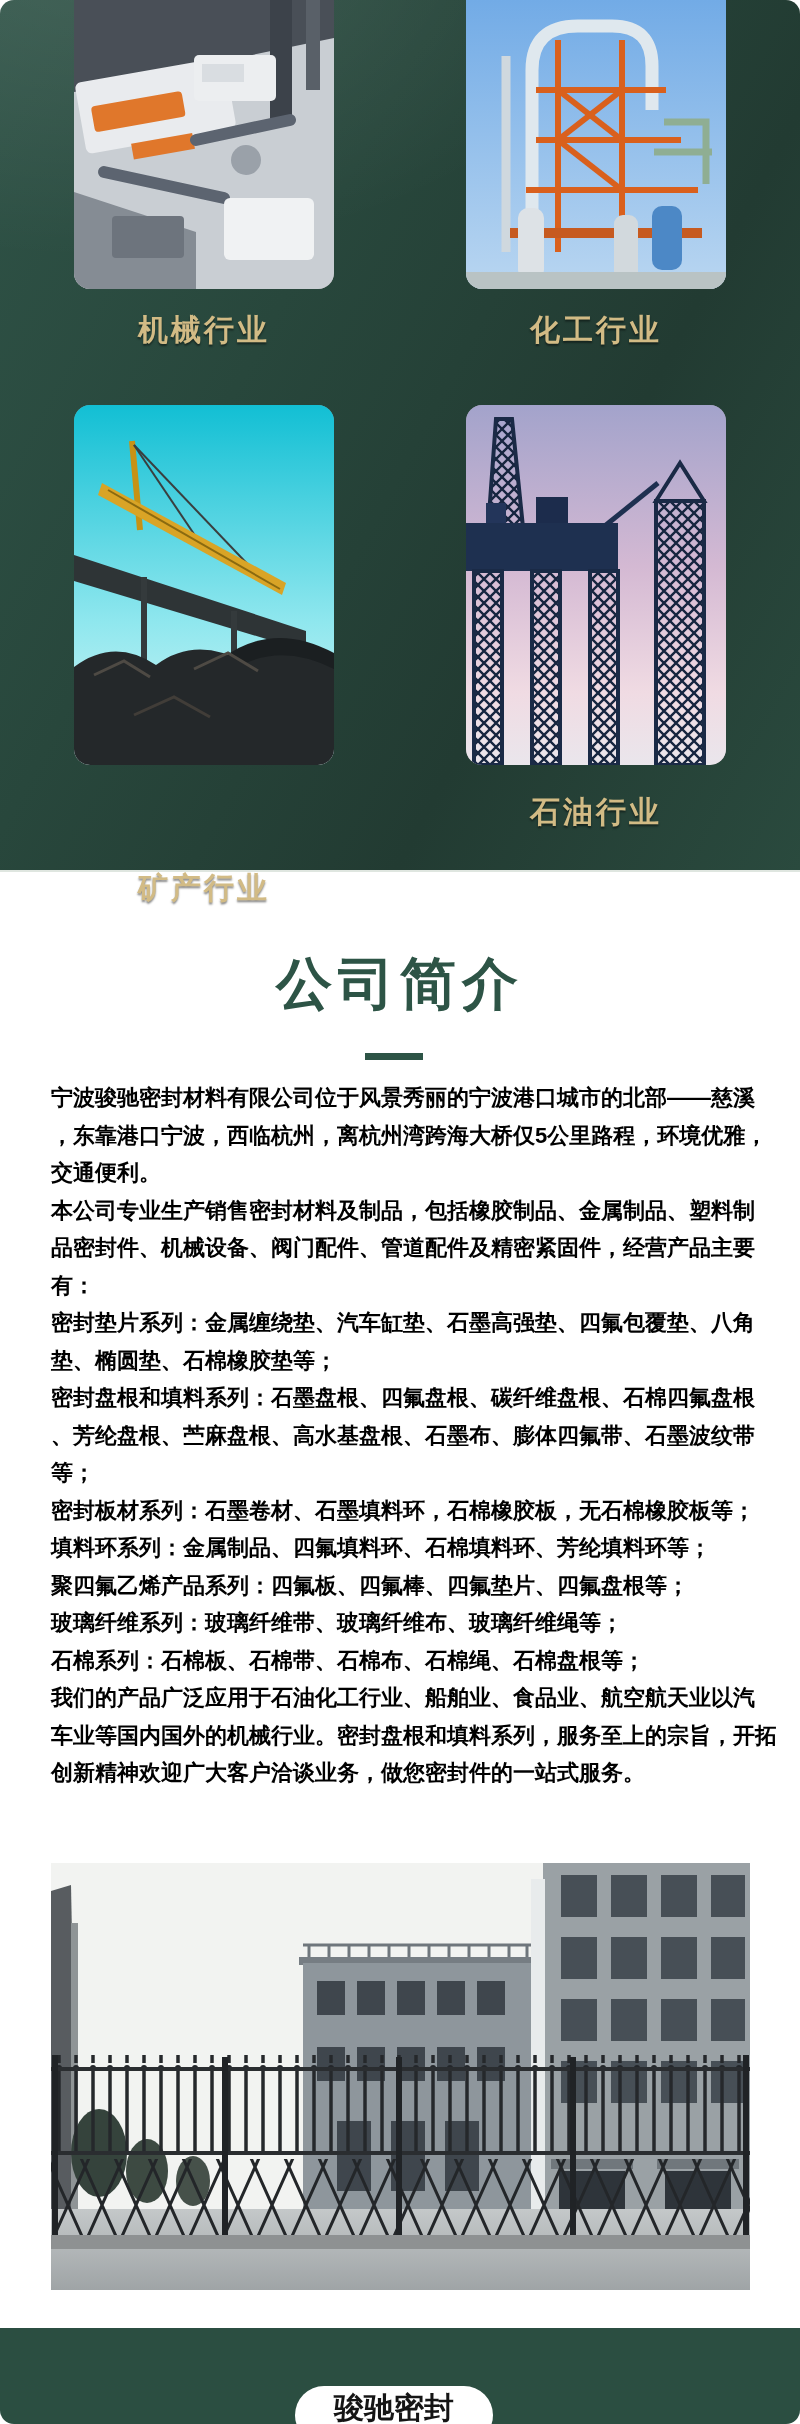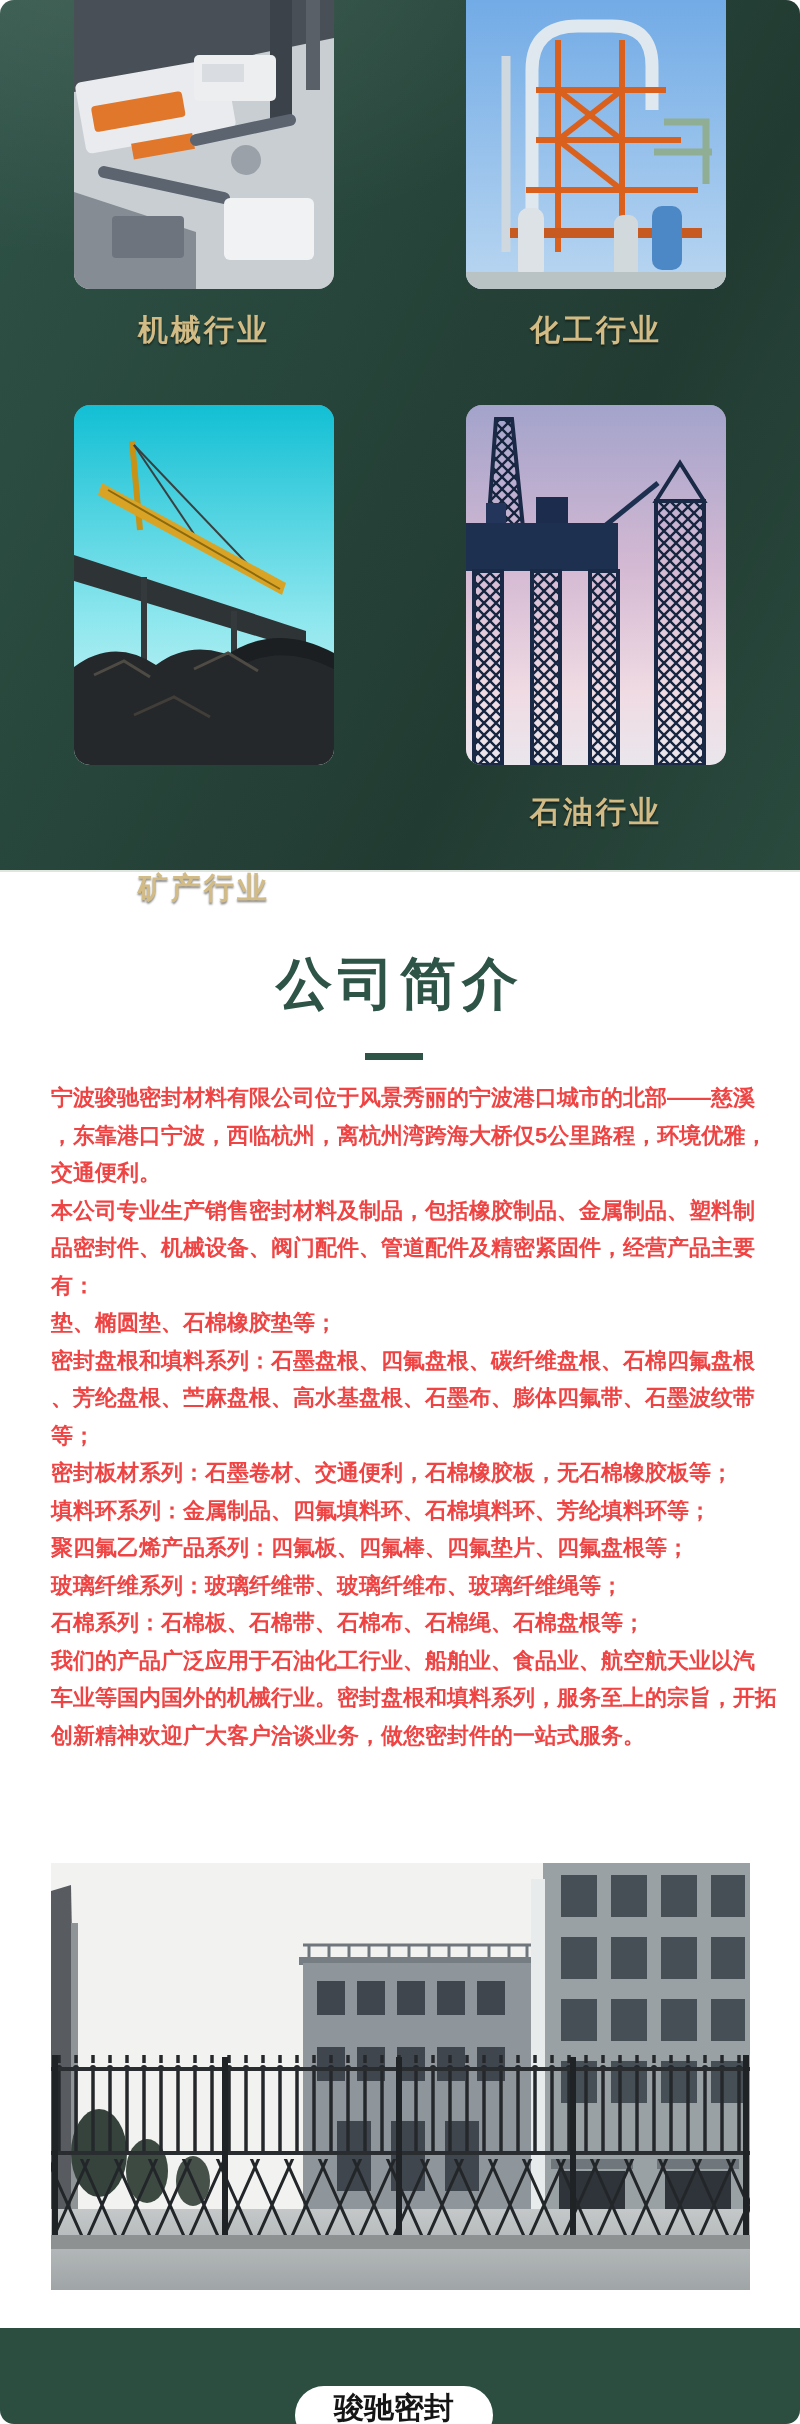--- a/index.html
+++ b/index.html
@@ -22,21 +22,21 @@
         text-shadow:0 2px 2px rgba(0,0,0,0.45);}
   #label-jixie{left:74px;top:312px;}
   #label-huagong{left:466px;top:312px;font-family:Liberation Serif, serif;}
   #label-kuangchan{left:74px;top:824px;margin-top:46px;}
   #label-shiyou{left:466px;top:794px;}
   
   #about-title{position:absolute;left:0;top:950px;width:800px;height:68px;line-height:68px;
         text-align:center;font-size:56px;font-weight:700;letter-spacing:6px;color:#2d5446;}
   #title-divider{position:absolute;left:365px;top:1053px;width:58px;height:7px;background:#2d5446;}
   #about-body{position:absolute;left:51px;top:1079px;width:712px;
-        font-size:22px;line-height:37.5px;font-weight:700;color:#ef4444;}
+        font-size:22px;line-height:37.5px;font-weight:700;color:#000000;}
   #about-body .bl{white-space:nowrap;}
   #factory-photo{position:absolute;left:51px;top:1863px;width:699px;height:427px;overflow:hidden;}
   #factory-photo svg{display:block;width:100%;height:100%;}
   
   #footer{position:absolute;left:0;top:2328px;width:800px;height:96px;background:#2b4e41;}
   #brand-badge{position:absolute;left:295px;top:2386px;width:198px;height:58px;background:#ffffff;
         border-radius:29px;text-align:center;font-size:30px;font-weight:700;color:#151515;
         padding-top:0;line-height:44px;box-sizing:border-box;}
 </style>
 </head>
@@ -173,25 +173,26 @@
   <div id="about-title">公司简介</div>
   <div id="title-divider"></div>
 
   <div id="about-body">
       <div class="bl">宁波骏驰密封材料有限公司位于风景秀丽的宁波港口城市的北部——慈溪</div>
       <div class="bl">，东靠港口宁波，西临杭州，离杭州湾跨海大桥仅5公里路程，环境优雅，</div>
       <div class="bl">交通便利。</div>
       <div class="bl">本公司专业生产销售密封材料及制品，包括橡胶制品、金属制品、塑料制</div>
       <div class="bl">品密封件、机械设备、阀门配件、管道配件及精密紧固件，经营产品主要</div>
       <div class="bl">有：</div>
+      <div class="bl">密封垫片系列：金属缠绕垫、汽车缸垫、石墨高强垫、四氟包覆垫、八角</div>
       <div class="bl">垫、椭圆垫、石棉橡胶垫等；</div>
       <div class="bl">密封盘根和填料系列：石墨盘根、四氟盘根、碳纤维盘根、石棉四氟盘根</div>
       <div class="bl">、芳纶盘根、苎麻盘根、高水基盘根、石墨布、膨体四氟带、石墨波纹带</div>
       <div class="bl">等；</div>
-      <div class="bl">密封板材系列：石墨卷材、交通便利，石棉橡胶板，无石棉橡胶板等；</div>
+      <div class="bl">密封板材系列：石墨卷材、石墨填料环，石棉橡胶板，无石棉橡胶板等；</div>
       <div class="bl">填料环系列：金属制品、四氟填料环、石棉填料环、芳纶填料环等；</div>
       <div class="bl">聚四氟乙烯产品系列：四氟板、四氟棒、四氟垫片、四氟盘根等；</div>
       <div class="bl">玻璃纤维系列：玻璃纤维带、玻璃纤维布、玻璃纤维绳等；</div>
       <div class="bl">石棉系列：石棉板、石棉带、石棉布、石棉绳、石棉盘根等；</div>
       <div class="bl">我们的产品广泛应用于石油化工行业、船舶业、食品业、航空航天业以汽</div>
       <div class="bl">车业等国内国外的机械行业。密封盘根和填料系列，服务至上的宗旨，开拓</div>
       <div class="bl">创新精神欢迎广大客户洽谈业务，做您密封件的一站式服务。</div>
     </div>
 
   <div id="factory-photo">

